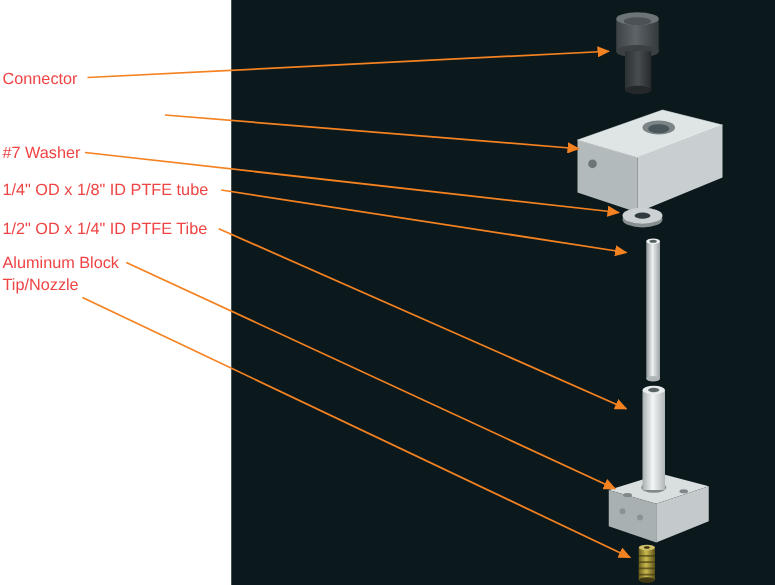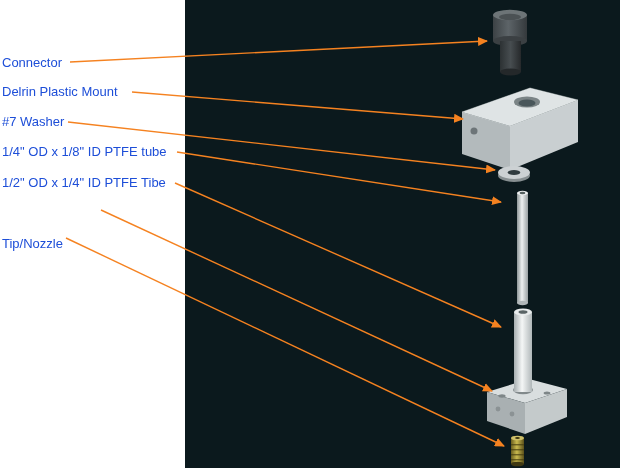--- a/index.html
+++ b/index.html
@@ -14,21 +14,21 @@
     height:468px;
     background:#ffffff;
     overflow:hidden;
   }
   .diagram-svg{position:absolute; top:0; left:0;}
   .label{
     position:absolute;
     left:2px;
     font-size:13px;
     line-height:14px;
-    color:#1d4ed8;
+    color:#ef4444;
     white-space:nowrap;
   }
   .arrowhead{fill:var(--arrow);}
   .leader{stroke:var(--arrow); stroke-width:1.4; fill:none;}
 </style>
 </head>
 <body>
 
 <div class="canvas">
 
@@ -132,19 +132,19 @@
       <line class="leader" x1="132" y1="92" x2="463" y2="119" marker-end="url(#ah)" stroke="#f58220"></line>
       <line class="leader" x1="68" y1="122" x2="495" y2="170" marker-end="url(#ah)" stroke="#f58220"></line>
       <line class="leader" x1="177" y1="152" x2="501" y2="202" marker-end="url(#ah)" stroke="#f58220"></line>
       <line class="leader" x1="175" y1="183" x2="501" y2="327" marker-end="url(#ah)" stroke="#f58220"></line>
       <line class="leader" x1="101" y1="210" x2="492" y2="391" marker-end="url(#ah)" stroke="#f58220"></line>
       <line class="leader" x1="66" y1="238" x2="504" y2="446" marker-end="url(#ah)" stroke="#f58220"></line>
     </g>
   </svg>
 
   <div class="label" style="top:56px">Connector</div>
-  <div class="label" style="top:85px">Delrin Plastic Mount</div>
   <div class="label" style="top:115px">#7 Washer</div>
   <div class="label" style="top:145px">1/4" OD x 1/8" ID PTFE tube</div>
   <div class="label" style="top:176px">1/2" OD x 1/4" ID PTFE Tibe</div>
-  <div class="label" style="top:237px">Tip/Nozzle</div>
+  <div class="label" style="top:203px">Aluminum Block</div>
+  <div class="label" style="top:221px">Tip/Nozzle</div>
 
 </div>
 
 </body></html>

